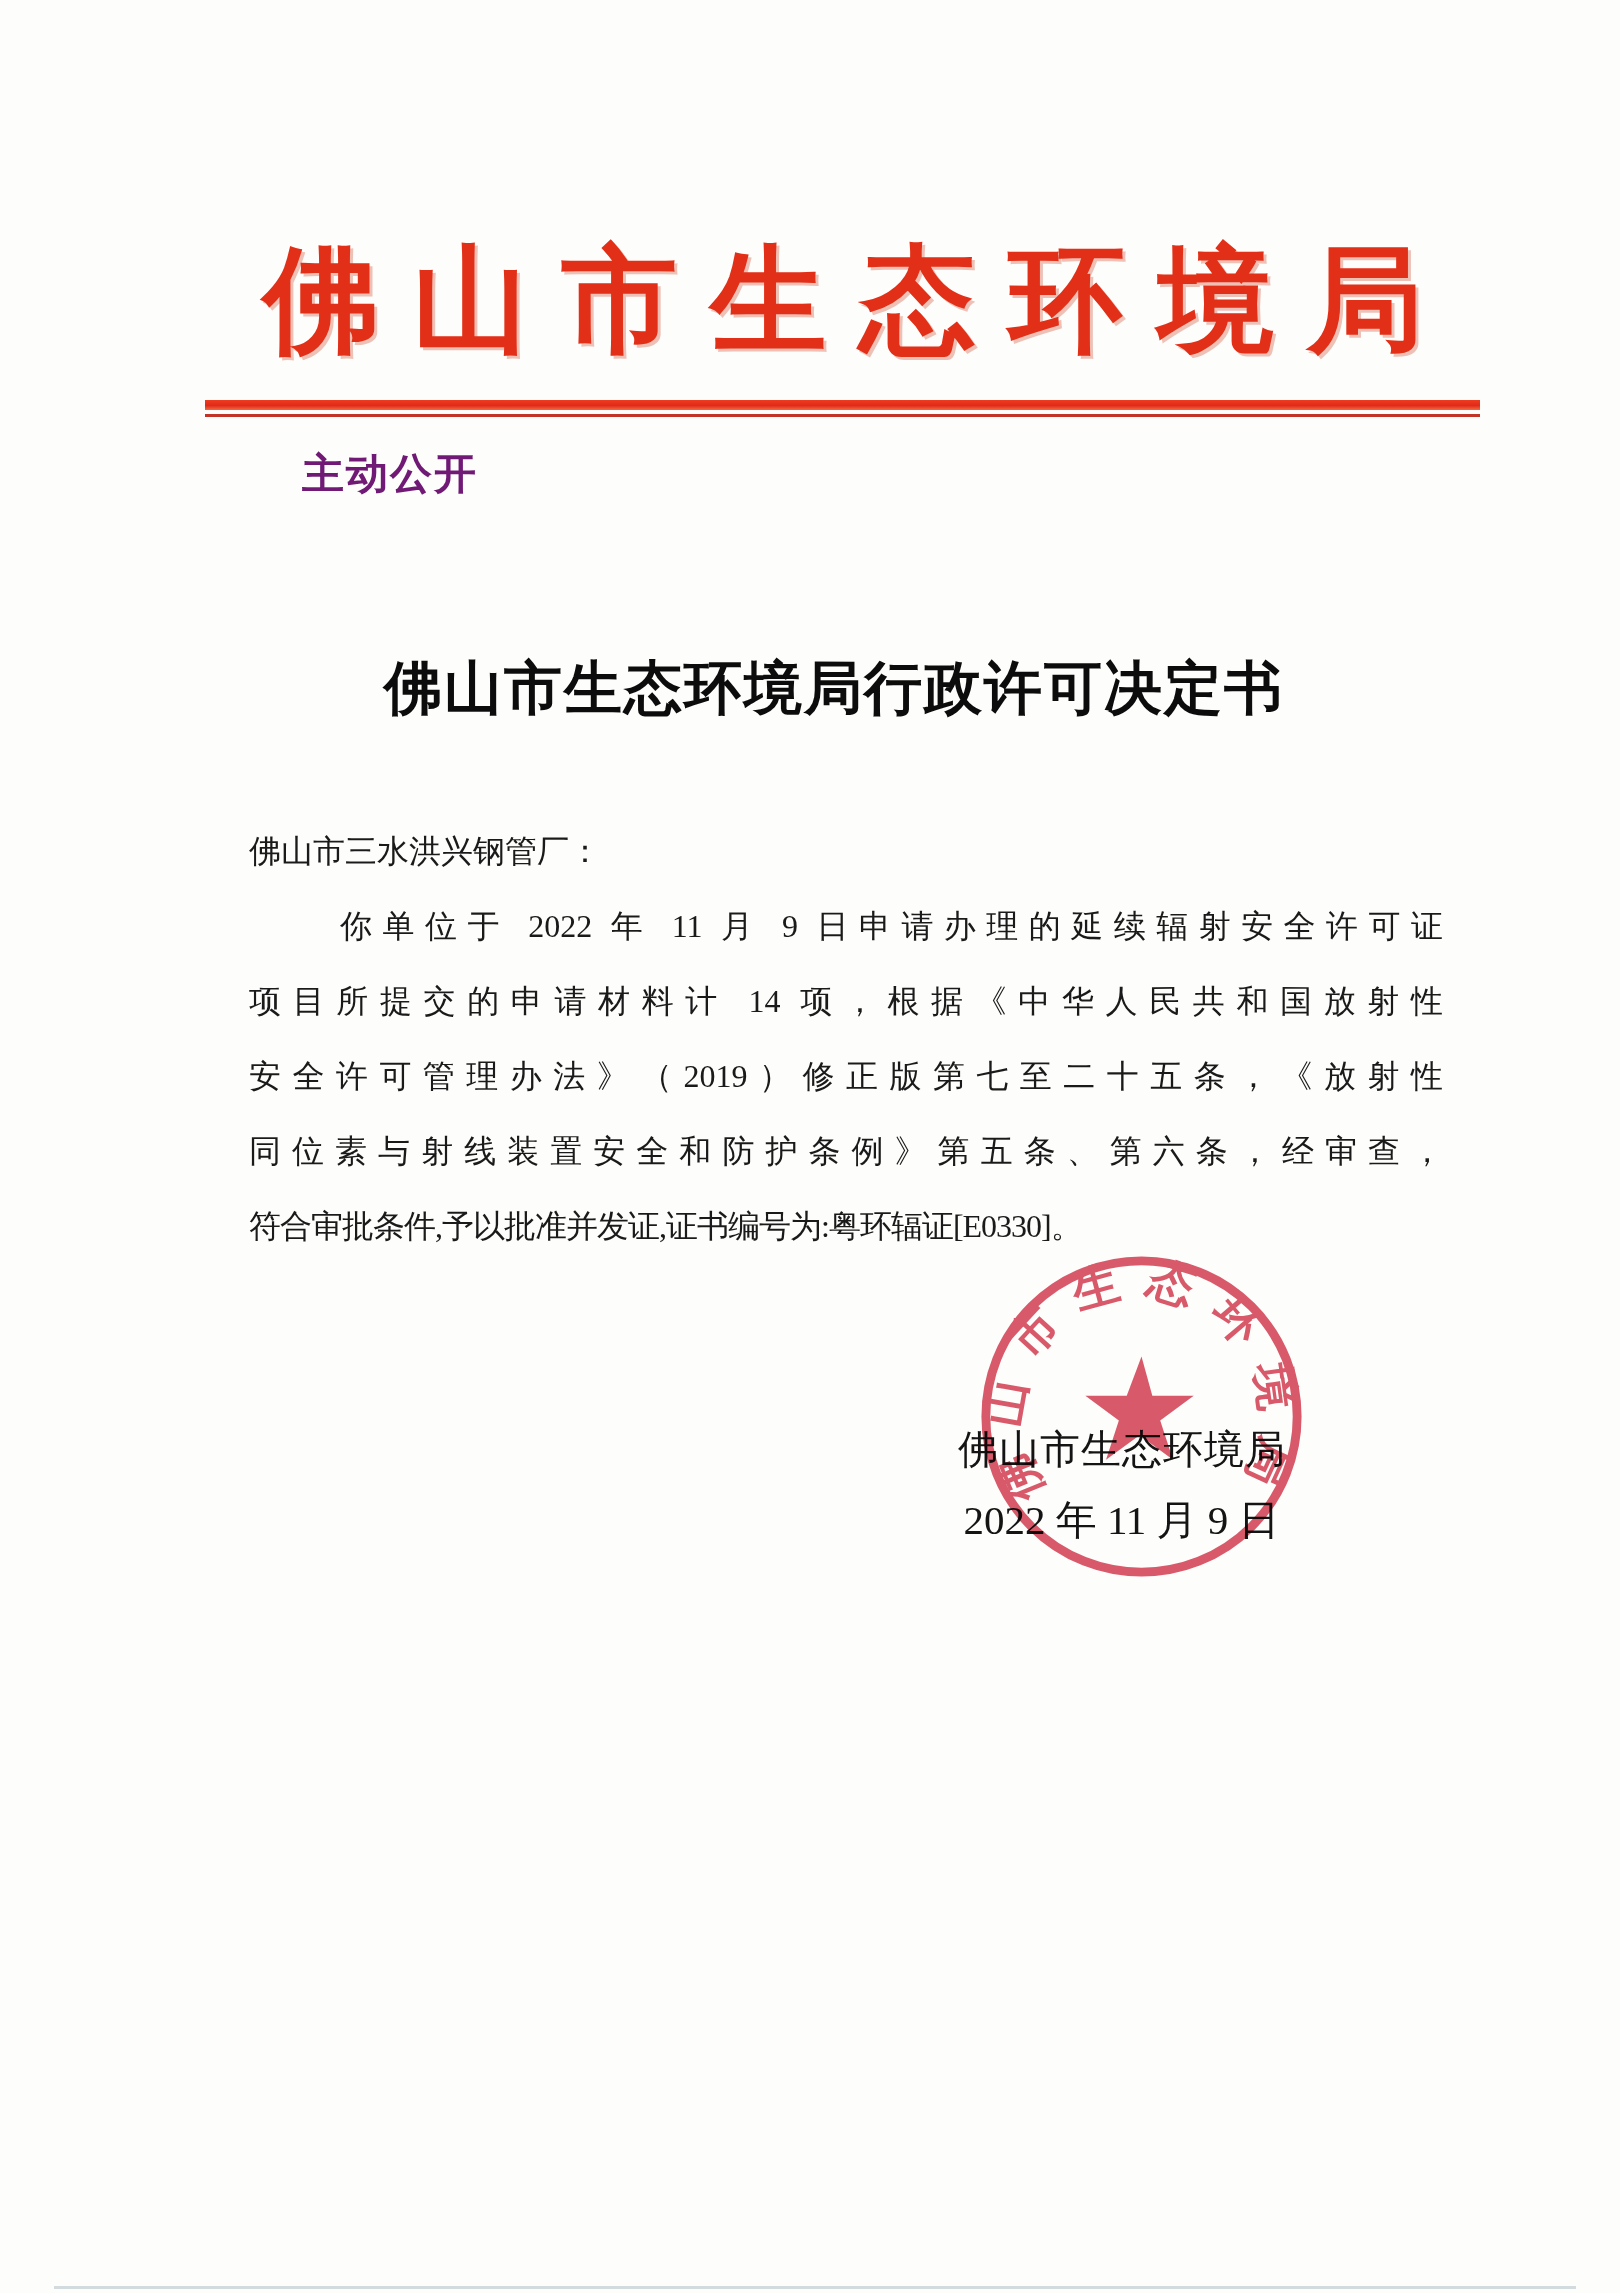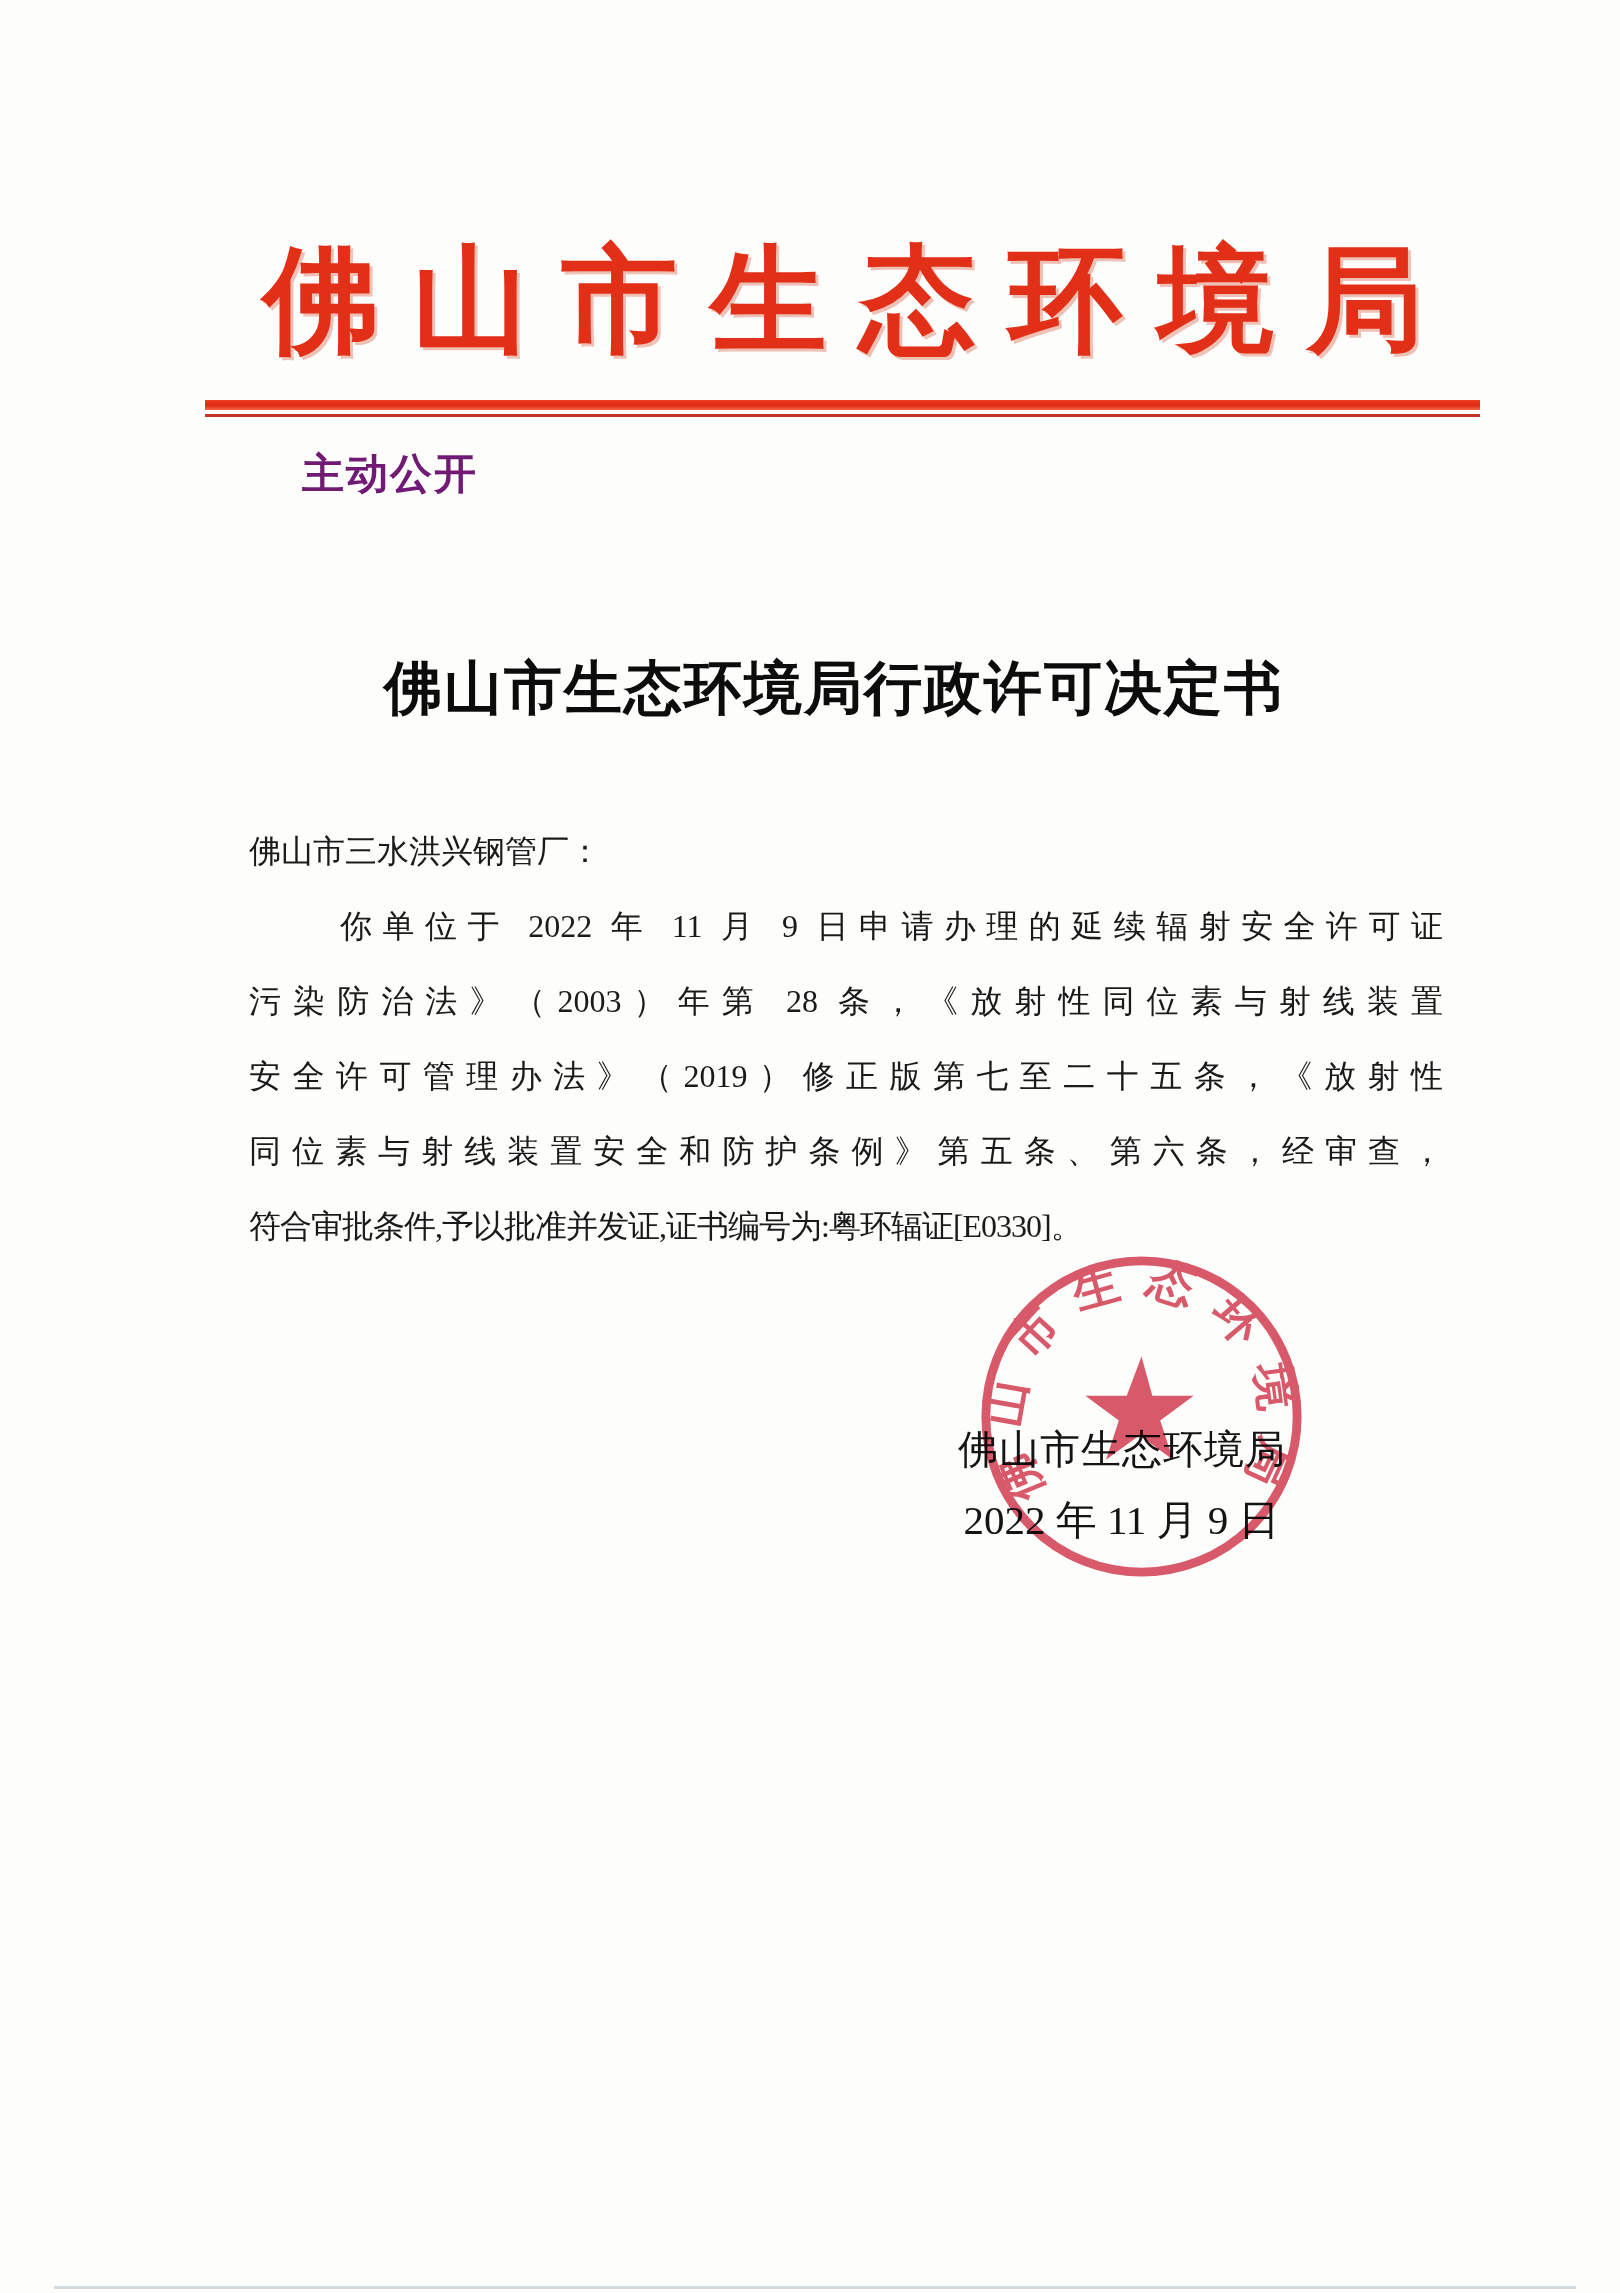--- a/index.html
+++ b/index.html
@@ -100,21 +100,21 @@
   <div class="rule-thick"></div>
   <div class="rule-thin"></div>
 
   <div class="classification">主动公开</div>
 
   <div class="doc-title">佛山市生态环境局行政许可决定书</div>
 
   <div class="body-text">
     <div class="body-line">佛山市三水洪兴钢管厂：</div>
     <div class="body-line jl indent">你单位于 2022 年 11 月 9 日申请办理的延续辐射安全许可证</div>
-    <div class="body-line jl">污染防治法》（2003）年第 28 条，《放射性同位素与射线装置</div>
+    <div class="body-line jl">项目所提交的申请材料计 14 项，根据《中华人民共和国放射性</div>
     <div class="body-line jl">安全许可管理办法》（2019）修正版第七至二十五条，《放射性</div>
     <div class="body-line jl">同位素与射线装置安全和防护条例》第五条、第六条，经审查，</div>
     <div class="body-line tight">符合审批条件,予以批准并发证,证书编号为:粤环辐证[E0330]。</div>
   </div>
 
   <div class="sign-name">佛山市生态环境局</div>
   <div class="sign-date">2022 年 11 月 9 日</div>
 
   <svg class="stamp" width="331" height="331" viewBox="0 0 336 336">
     <circle cx="168" cy="168" r="158" fill="none" stroke="#d6495c" stroke-width="9"></circle>

